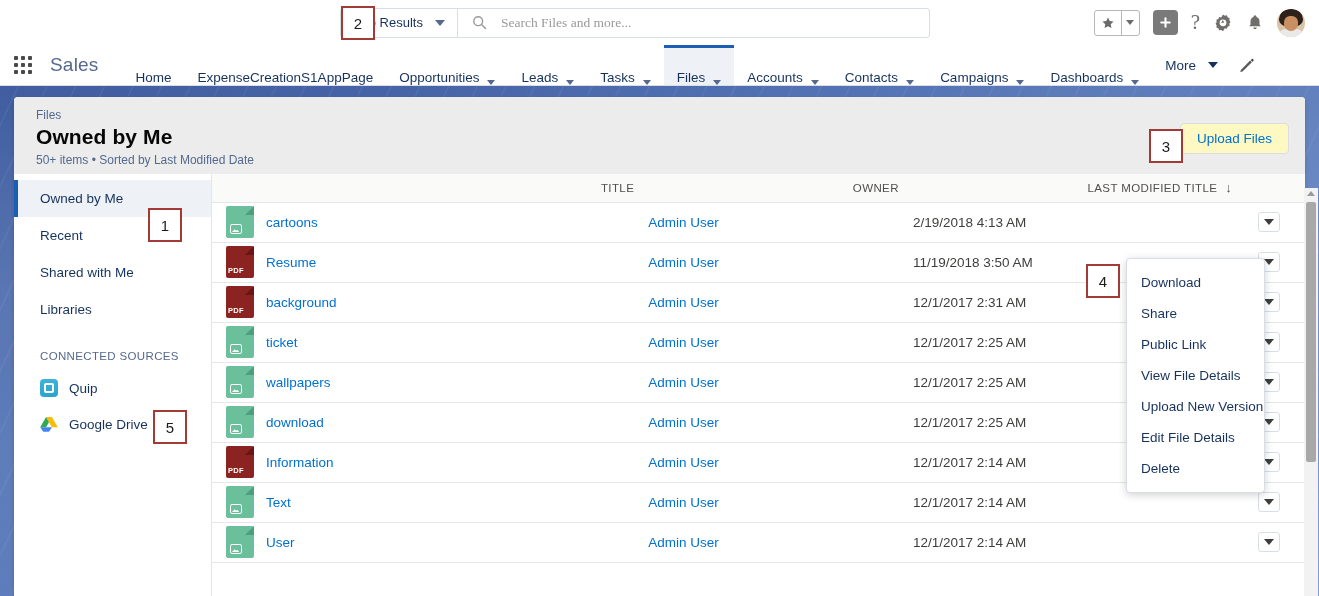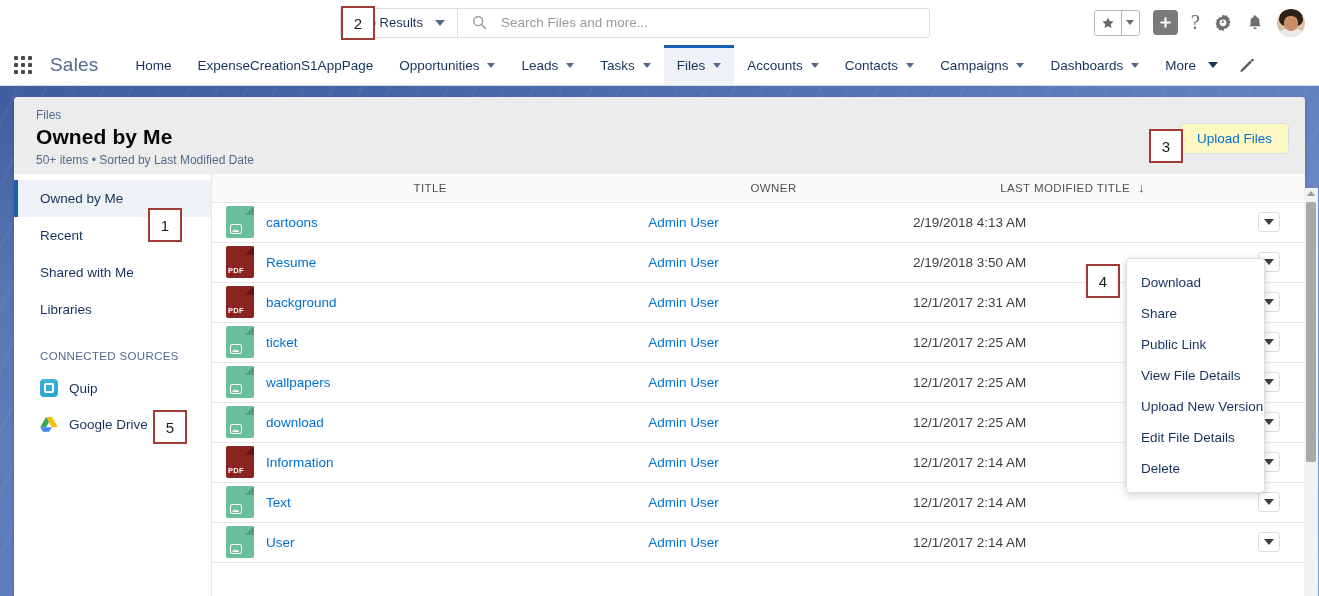--- a/index.html
+++ b/index.html
@@ -43,21 +43,21 @@
     cursor: pointer;
   }
   .caret-dn {
     width: 0; height: 0; border-left: 5px solid transparent;
     border-right: 5px solid transparent; border-top: 6px solid #54698d;
   }
   .search-field { display: flex; align-items: center; flex: 1; padding: 0 10px 0 14px; gap: 12px; }
   .magnifier { width: 15px; height: 15px; flex: none; }
   .search-input {
     border: 0; outline: none; flex: 1; height: 18px;
-    font-size: 13.5px; font-family: Liberation Sans, sans-serif;
+    font-size: 13.5px; font-family: Liberation Serif, serif;
     color: #16325c; background: transparent;
   }
   .search-input::placeholder { color: #9a9a9a; }
 
   .gh-right {
     margin-left: auto; display: flex; align-items: center;
     gap: 13px; padding-right: 14px;
   }
   .fav-group { display: flex; align-items: stretch; border: 1px solid #b7b7b7; border-radius: 3px; height: 26px; cursor: pointer; }
   .fav-star { display: flex; align-items: center; justify-content: center; width: 26px; }
@@ -85,21 +85,21 @@
     display: flex; align-items: stretch;
   }
   .waffle { width: 46px; display: flex; align-items: center; justify-content: center; cursor: pointer; }
   .waffle-grid { display: grid; grid-template-columns: repeat(3, 4px); grid-template-rows: repeat(3, 4px); gap: 3px; }
   .waffle-grid i { display: block; width: 4px; height: 4px; background: #4a4a4a; border-radius: 1px; }
   .app-name {
     display: flex; align-items: center; padding: 0 24px 0 4px;
     font-size: 19px; color: #54698d; letter-spacing: .2px; cursor: pointer;
   }
   .nav-item {
-    display: flex; align-items: center; gap: 8px;
+    display: flex; align-items: flex-end; gap: 8px;
     padding: 0 13px; font-size: 13.5px; color: #16325c;
     cursor: pointer; position: relative; white-space: nowrap;
   }
   .nav-item.active { background: #eef1f6; }
   .nav-item.active::after {
     content: ""; position: absolute; left: 0; right: 0; top: 0;
     height: 3px; background: #1a5fb4;
   }
   .chev {
     width: 0; height: 0; border-left: 4.5px solid transparent;
@@ -172,21 +172,21 @@
     width: 10px; height: 10px; border: 2px solid #fff; border-radius: 2px; display: block;
   }
   .gdrive-icon { width: 18px; height: 16px; flex: none; }
 
   
   .table-area { flex: 1; position: relative; overflow: hidden; }
   table.files { width: 100%; border-collapse: collapse; table-layout: fixed; }
   table.files thead th {
     background: #fafaf9; height: 28px;
     font-size: 11.5px; font-weight: normal; color: #514f4d;
-    letter-spacing: .4px; text-align: center;
+    letter-spacing: .4px; text-align: right;
     border-bottom: 1px solid #e6e6e6;
     padding: 0 0 0 14px;
     margin-top: 45px;
   }
   th.c-title { width: 418px; }
   th.c-owner { width: 262px; }
   th.c-date { width: 330px; }
   th.c-act { width: 72px; }
   .sort-arrow { margin-left: 8px; font-size: 13px; color: #514f4d; }
   table.files tbody td {
@@ -495,21 +495,21 @@
                     <span class="sheet"></span>
                       <span class="fold"></span>
                       <span class="pdflabel">PDF</span>
                   </span>
                   <a class="file-link" href="#">Resume</a>
                 </span>
               </td>
               <td>
                 <a class="owner-link" href="#">Admin User</a>
               </td>
-              <td>2/19/2018 3:50 AM</td>
+              <td>11/19/2018 3:50 AM</td>
               <td class="act-cell">
                 <span class="row-menu-btn">
                     <span class="row-caret"></span>
                   </span>
               </td>
             </tr>
 
             <tr>
               <td>
                 <span class="title-cell">

